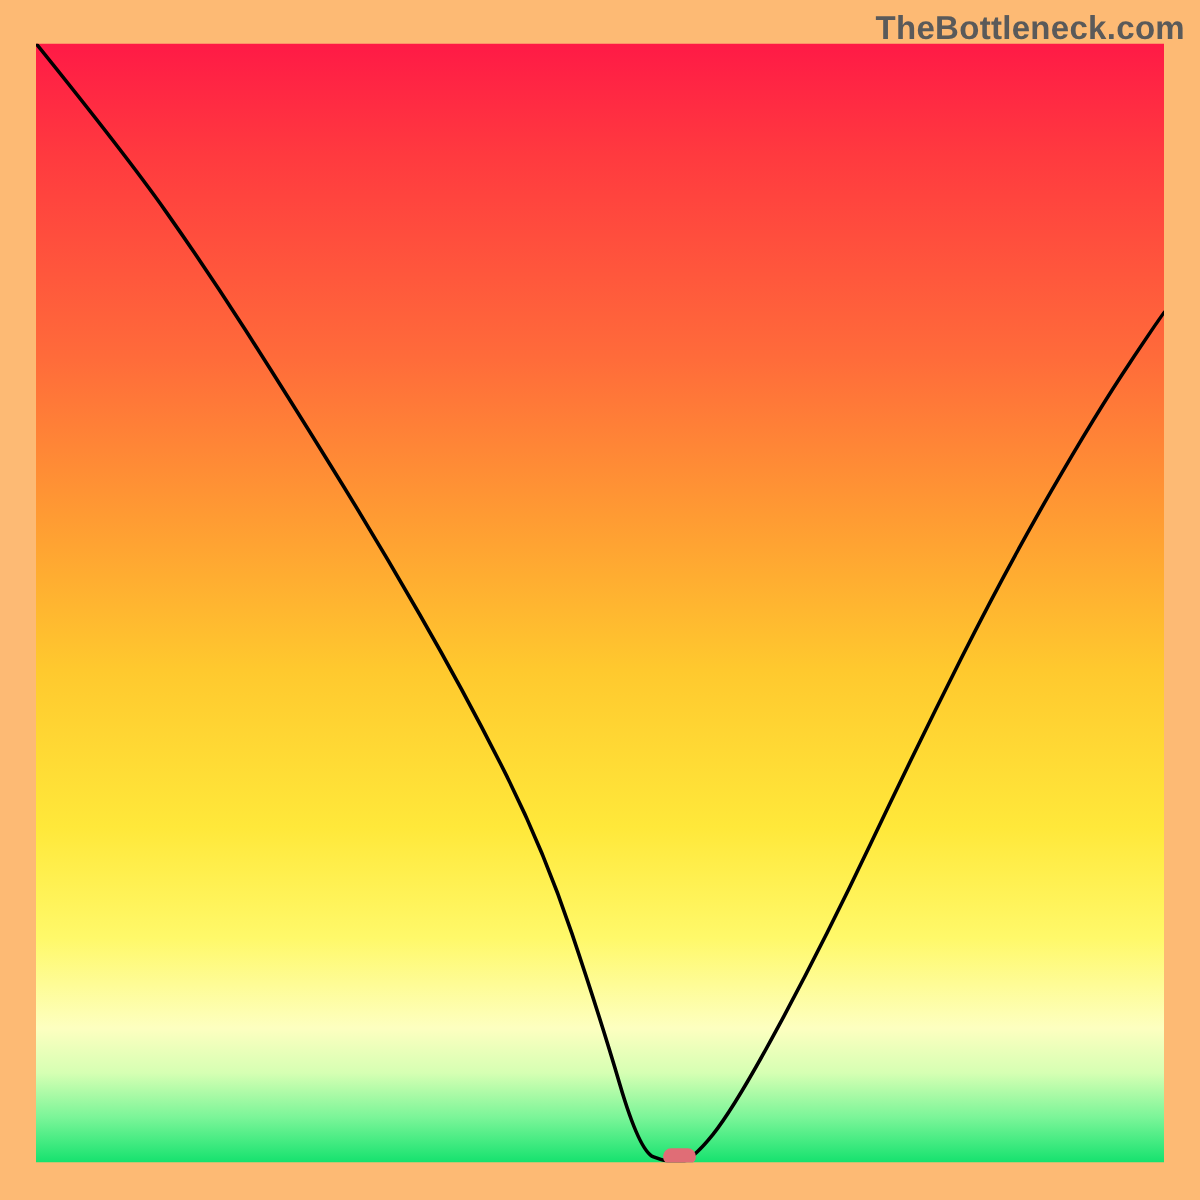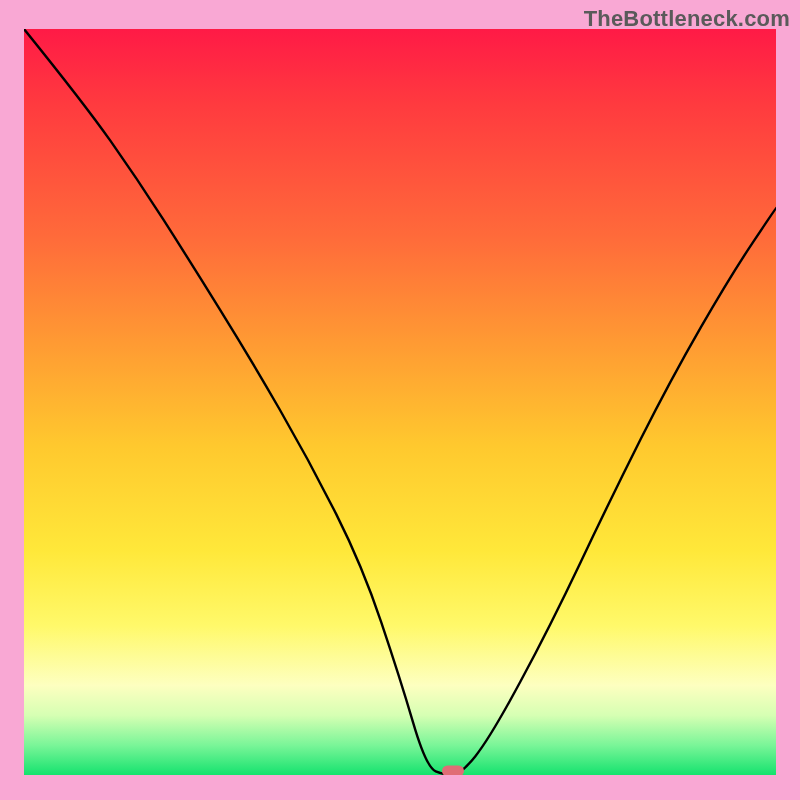--- a/index.html
+++ b/index.html
@@ -7,21 +7,21 @@
     padding: 0;
     width: 800px;
     height: 800px;
     background: #000;
     font-family: Arial, Helvetica, sans-serif;
   }
   .frame {
     position: relative;
     width: 800px;
     height: 800px;
-    background: #f9a8d4;
+    background: #fdba74;
   }
   .watermark {
     position: absolute;
     top: 6px;
     right: 10px;
     color: #5a5a5a;
     font-size: 22px;
     font-weight: 600;
     letter-spacing: 0.2px;
     z-index: 5;

